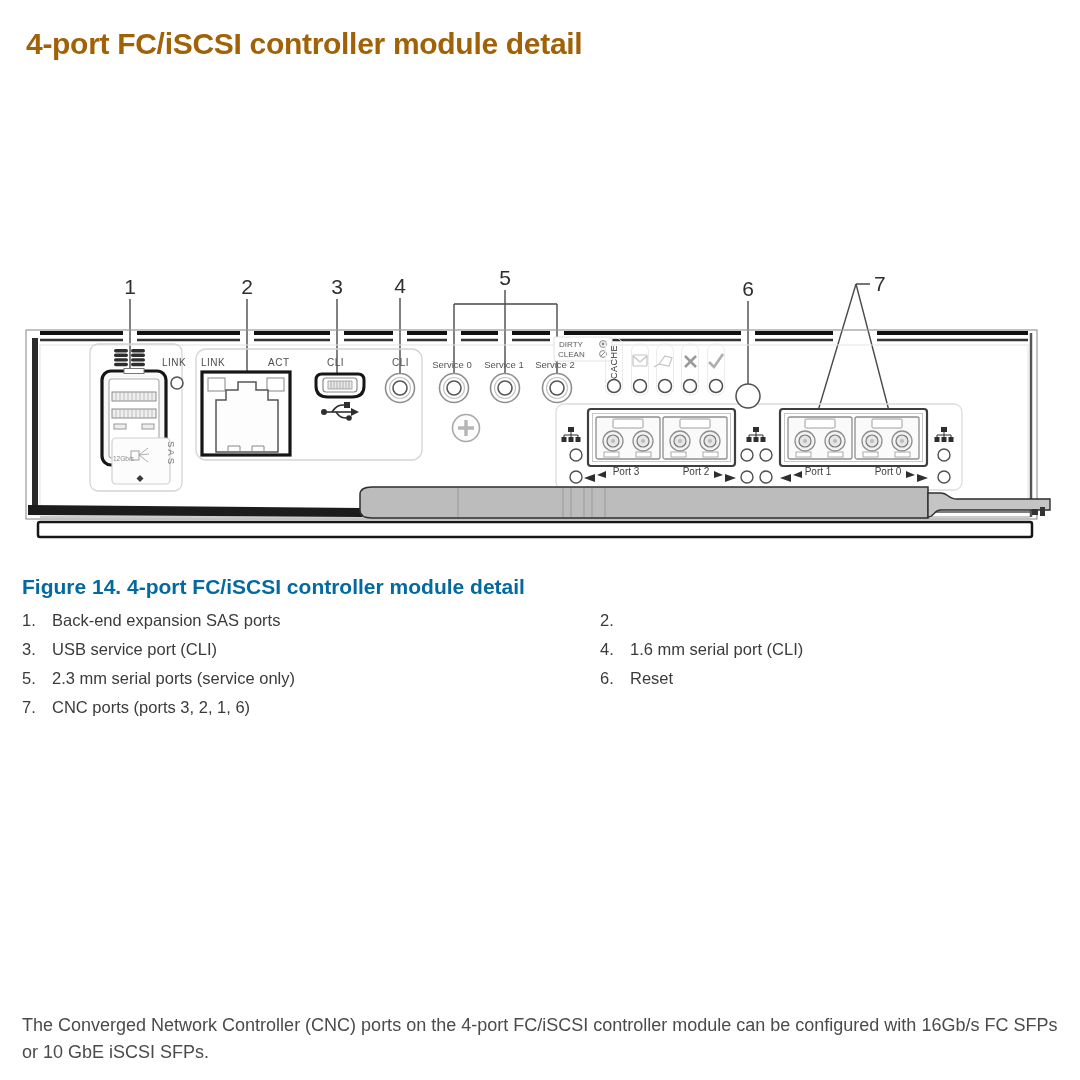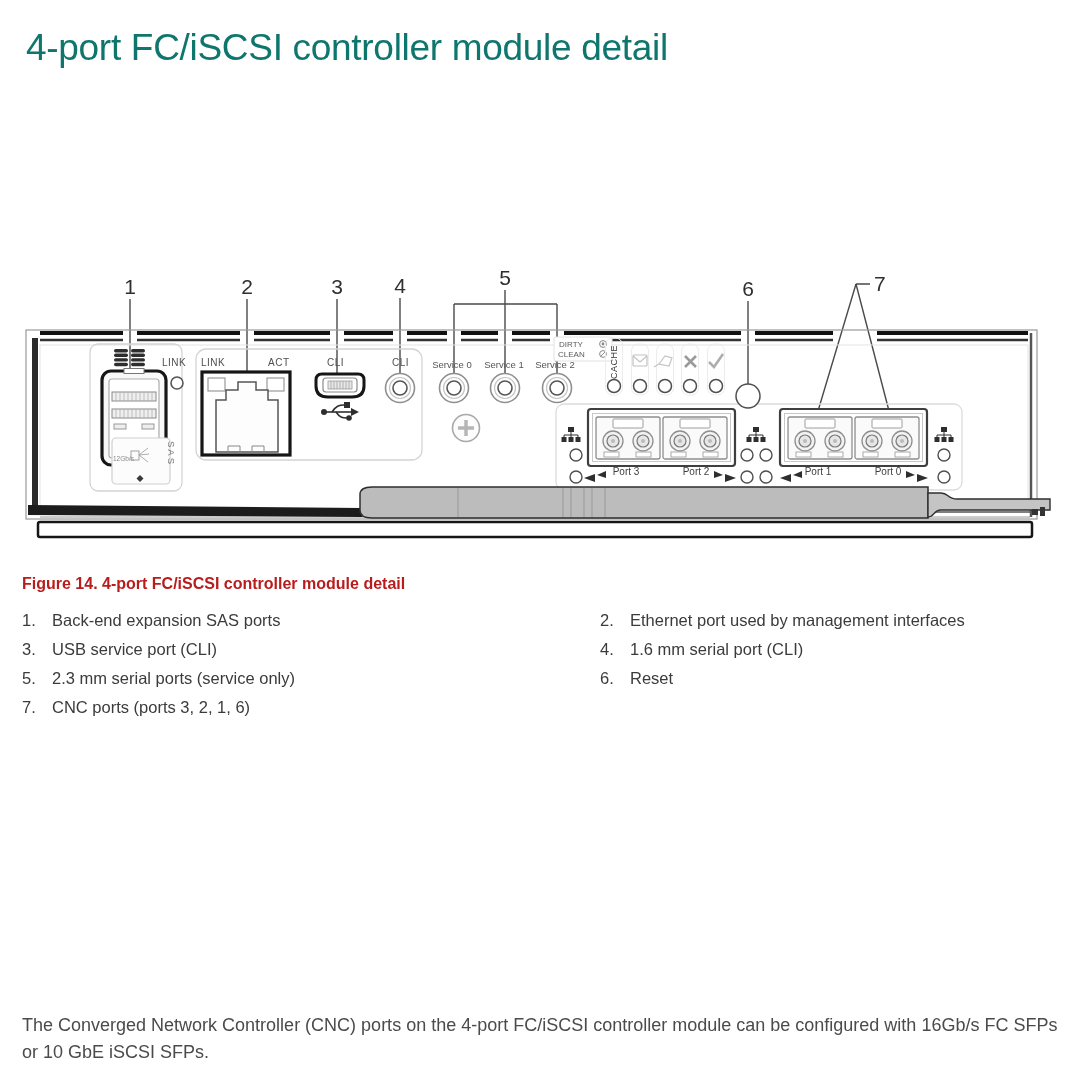--- a/index.html
+++ b/index.html
@@ -3,36 +3,36 @@
 <meta charset="utf-8">
 <style>
   * { margin:0; padding:0; box-sizing:border-box; }
   html,body { background:#ffffff; }
   body {
     width:1080px; height:1080px; position:relative; overflow:hidden;
     font-family:"Liberation Sans", sans-serif; color:#3f3f3f;
   }
   .page-title {
     position:absolute; left:26px; top:27px; width:1000px;
-    font-size:37px; font-weight:400; letter-spacing:-0.3px; color:#0f766e;
+    font-size:30px; font-weight:700; letter-spacing:-0.3px; color:#a16207;
   }
   .diagram-wrap { position:absolute; left:0; top:0; width:1080px; height:560px; }
   svg text { font-family:"Liberation Sans", sans-serif; }
   .co-num { font-size:21px; fill:#2f2f2f; }
   .lbl10 { font-size:10px; fill:#4e4e4e; letter-spacing:0.5px; }
   .lbl9  { font-size:9.5px; fill:#555; }
   .lbl8  { font-size:8px; fill:#5a5a5a; }
   .portlbl { font-size:10px; fill:#3f3f3f; }
   .tiny { font-size:6.5px; fill:#8a8a8a; }
   .sas-v { font-size:9.5px; fill:#777; letter-spacing:2px; }
   .cache-v { font-size:9px; fill:#333; letter-spacing:0.5px; }
   .leader { stroke:#4a4a4a; stroke-width:1.4; fill:none; }
   .figure-caption {
     position:absolute; left:22px; top:575px;
-    font-size:16px; font-weight:700; color:#b91c1c;
+    font-size:21px; font-weight:700; color:#0369a1;
   }
   .legend {
     position:absolute; left:22px; top:606px; width:1045px;
     display:grid; grid-template-columns:578px auto; grid-auto-rows:29px;
     font-size:16.5px; color:#3b3b3b;
   }
   .legend-item { display:flex; align-items:center; }
   .legend-num { width:30px; flex:0 0 30px; }
   .footer-note {
     position:absolute; left:22px; top:1012px; width:1050px;
@@ -361,21 +361,20 @@
 
 <div class="figure-caption">Figure 14. 4-port FC/iSCSI controller module detail</div>
 
 <div class="legend">
   <div class="legend-item">
     <span class="legend-num">1.</span>
     <span>Back-end expansion SAS ports</span>
   </div>
   <div class="legend-item">
     <span class="legend-num">2.</span>
-    <span>Ethernet port used by management interfaces</span>
   </div>
   <div class="legend-item">
     <span class="legend-num">3.</span>
     <span>USB service port (CLI)</span>
   </div>
   <div class="legend-item">
     <span class="legend-num">4.</span>
     <span>1.6 mm serial port (CLI)</span>
   </div>
   <div class="legend-item">

